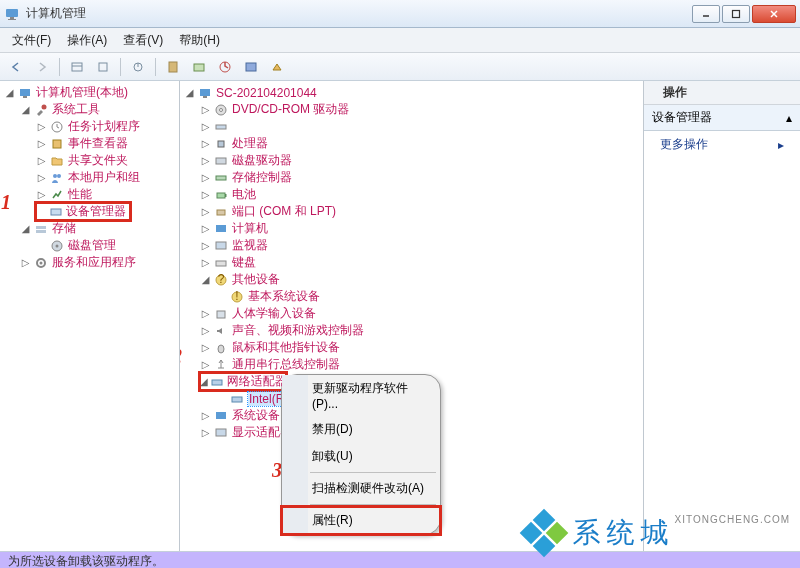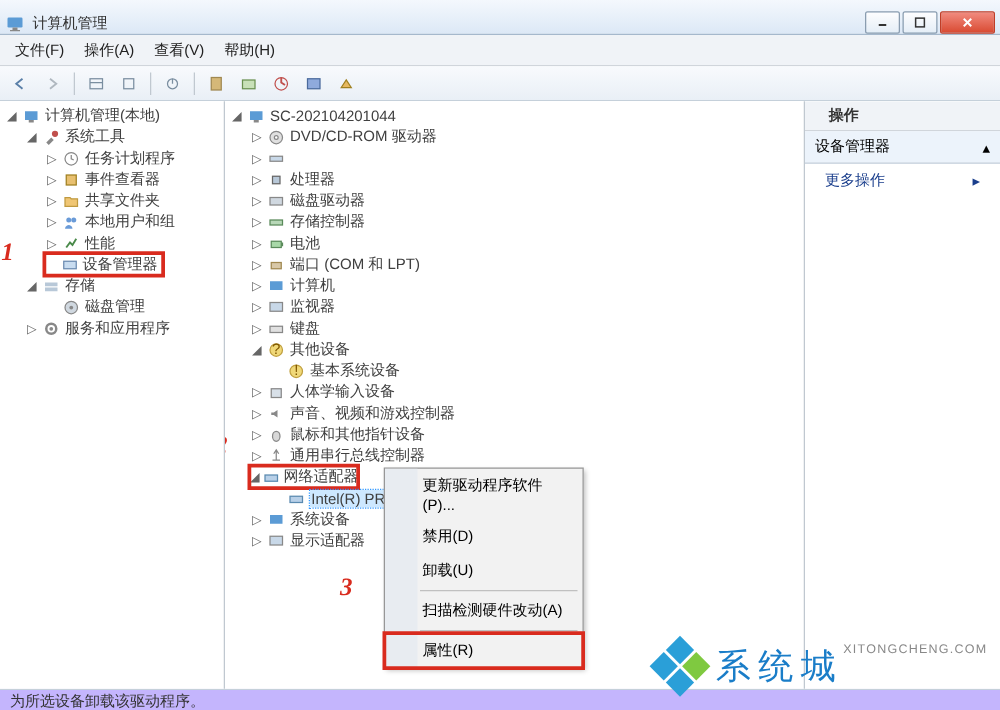--- a/index.html
+++ b/index.html
@@ -1,19 +1,19 @@
 <!DOCTYPE html>
 <html><head>
 <meta charset="utf-8">
 <style>
 * { margin: 0; padding: 0; box-sizing: border-box; font-family: "Microsoft YaHei", "SimSun", sans-serif; font-size: 12px; }
 body { background: #fff; width: 800px; height: 568px; overflow: hidden; position: relative; }
 
 
-.titlebar { height: 28px; background: linear-gradient(#f4f8fd, #dce8f6); border-bottom: 1px solid #a5b8cc; display: flex; align-items: flex-end; padding: 0 4px; }
+.titlebar { height: 28px; background: linear-gradient(#f4f8fd, #dce8f6); border-bottom: 1px solid #a5b8cc; display: flex; align-items: center; padding: 0 4px; }
 .titlebar .app-icon { width: 16px; height: 16px; margin-right: 6px; }
 .titlebar .title { flex: 1; color: #333; }
 .window-controls { display: flex; gap: 2px; }
 .window-controls .wc { width: 28px; height: 18px; border: 1px solid #8a9db0; border-radius: 2px; display:flex; align-items:center; justify-content:center; font-size:10px; color:#333; background:linear-gradient(#fdfdfe,#e5eef7);}
 .window-controls .wc.close { background: linear-gradient(#f18b7f,#d94b33); border-color:#c03d27; color:#fff; width:44px;}
 .window-controls .wc.close svg { stroke:#fff;}
 
 
 .menubar { height: 22px; background: #f0f3f7; display:flex; align-items:center; padding: 12px 6px; gap: 4px; border-bottom:1px solid #d0d5db;}
 .menubar .menu-item { padding: 2px 6px; color:#222;}
@@ -29,21 +29,21 @@
 .center-pane { flex:1; border-right:1px solid #c0c8d0; overflow:auto; padding:3px 2px; background:#fff; position:relative;}
 .right-pane { width:156px; background:#fff; overflow:auto;}
 
 
 .tree ul { list-style:none; padding-left:16px; }
 .tree > ul { padding-left: 2px; }
 .tree li { position:relative; }
 .tree .row { display:flex; align-items:center; height:17px; white-space:nowrap; padding-right:4px;}
 .tree .toggle { width:11px; height:11px; display:inline-flex; align-items:center; justify-content:center; margin-right:2px; font-size:10px; color:#666;}
 .tree .icon { width:16px; height:16px; margin-right:3px; display:inline-flex; align-items:center; justify-content:center;}
-.tree .label { color:#404040; }
+.tree .label { color:#be185d; }
 .tree .row.selected .label { background:#cde8ff; outline:1px dotted #3399ff; padding:0 1px;}
 
 .hl-red { outline:3px solid #d92b1e; outline-offset:-1px; }
 .hl-num { position:absolute; font-size:20px; font-weight:bold; color:#d92b1e; font-style:italic; font-family:"Times New Roman",serif;}
 
 
 .right-pane .r-hdr { background:#f0f3f7; padding:3px 19px; border-bottom:1px solid #d0d5db; font-weight:bold; color:#333;}
 .right-pane .r-section { background:#ecf3fb; padding:4px 8px; border-bottom:1px solid #c5d0da; display:flex; justify-content:space-between; align-items:center;}
 .right-pane .r-item { padding:5px 16px; display:flex; justify-content:space-between; align-items:center; color:#1a3e8c;}
 
@@ -551,21 +551,21 @@
                     <rect x="2" y="3" width="10" height="7" fill="#c8d8e8" stroke="#888"></rect>
                   </svg>
                 </span>
                 <span class="label">显示适配器</span>
               </div>
             </li>
         </ul>
       </li>
     </ul>
 
-    <div class="ctx-menu" style="left:127px; top:293px;">
+    <div class="ctx-menu" style="left:101px; top:293px;border-radius:16px;">
       <div class="ctx-left-strip"></div>
       <div class="ctx-item">更新驱动程序软件(P)...</div>
       <div class="ctx-item">禁用(D)</div>
       <div class="ctx-item">卸载(U)</div>
       <div class="ctx-sep"></div>
       <div class="ctx-item">扫描检测硬件改动(A)</div>
       <div class="ctx-sep"></div>
       <div class="ctx-item hl-red">属性(R)</div>
     </div>
   </div>

